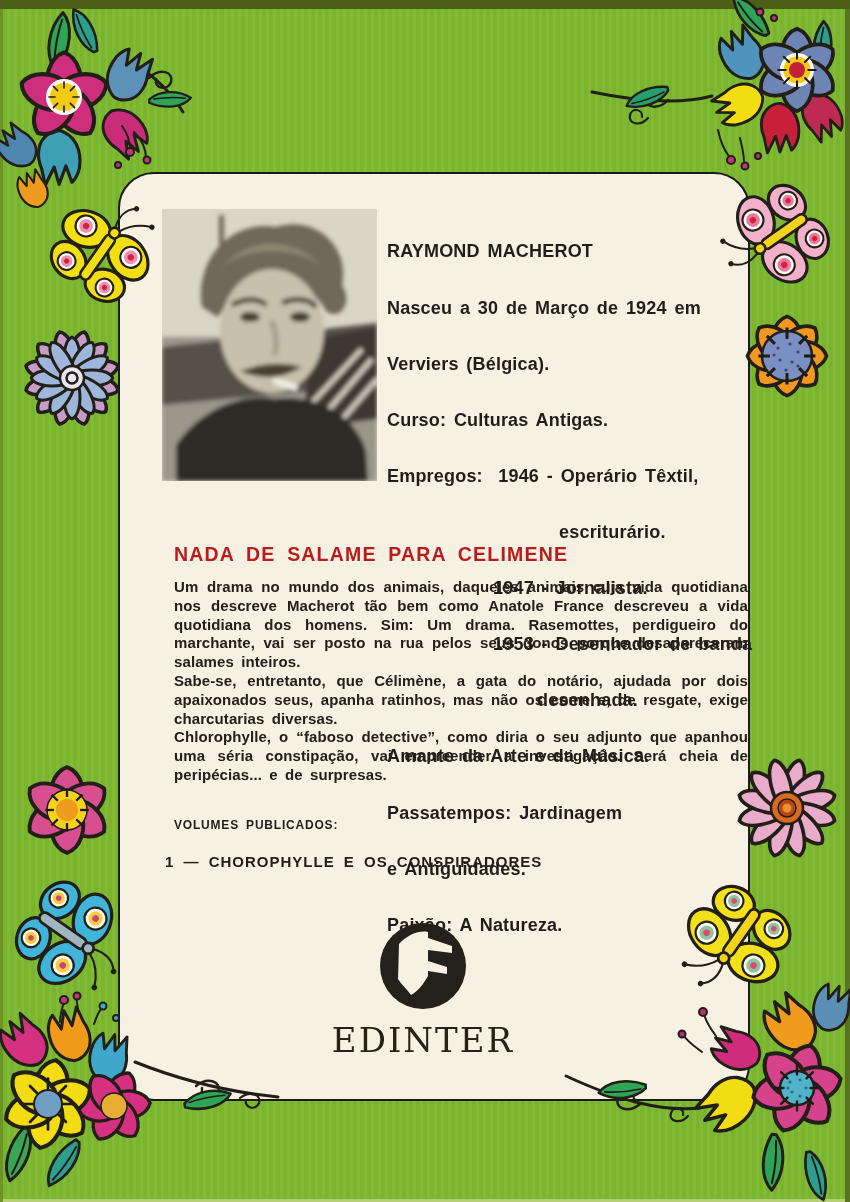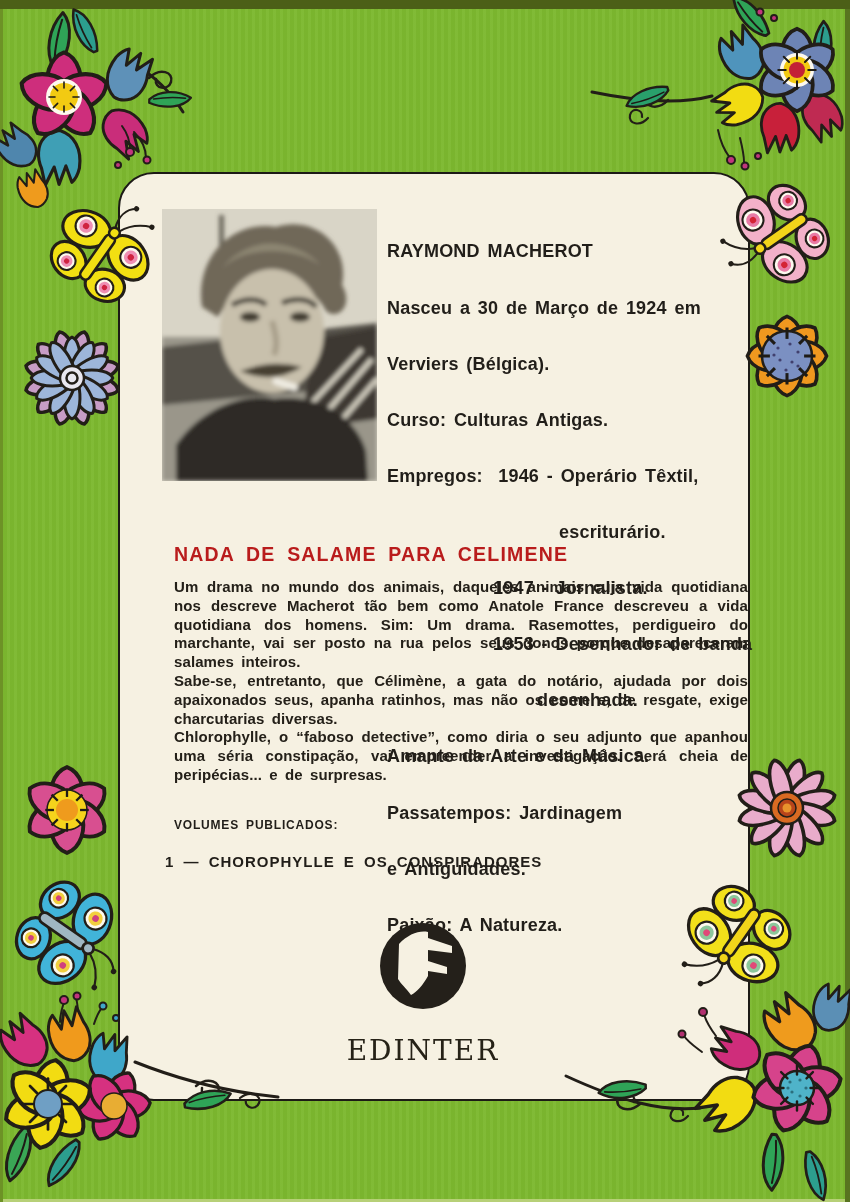--- a/index.html
+++ b/index.html
@@ -21,21 +21,21 @@
   .synopsis{position:absolute;left:54px;top:404px;width:574px;color:#242019;font-weight:bold;
     font-size:15px;line-height:18.8px;text-align:justify;word-spacing:0.2em;letter-spacing:0.1px;}
   .synopsis p{margin:0;}
   .vol-head{position:absolute;left:54px;top:644px;color:#211e19;font-weight:bold;
     font-size:12px;letter-spacing:0.8px;word-spacing:3px;}
   .vol-item{position:absolute;left:45px;color:#211e19;font-weight:bold;
     font-size:15px;letter-spacing:1px;word-spacing:4px;}
   .vol-1{top:679px;} .vol-2{top:712px;}
   .logo{position:absolute;left:203px;top:744px;width:200px;text-align:center;}
   .logo svg{display:inline-block;}
-  .publisher-name{margin-top:16px;font-family:"DejaVu Serif", serif;font-size:28px;
+  .publisher-name{margin-top:2px;font-family:"DejaVu Serif", serif;font-size:34px;
     letter-spacing:2px;color:#262217;}
   .decor{position:absolute;left:0;top:0;z-index:5;pointer-events:none;}
 </style>
 </head>
 <body>
 
 <div class="cover">
 
   <div class="panel">
 

